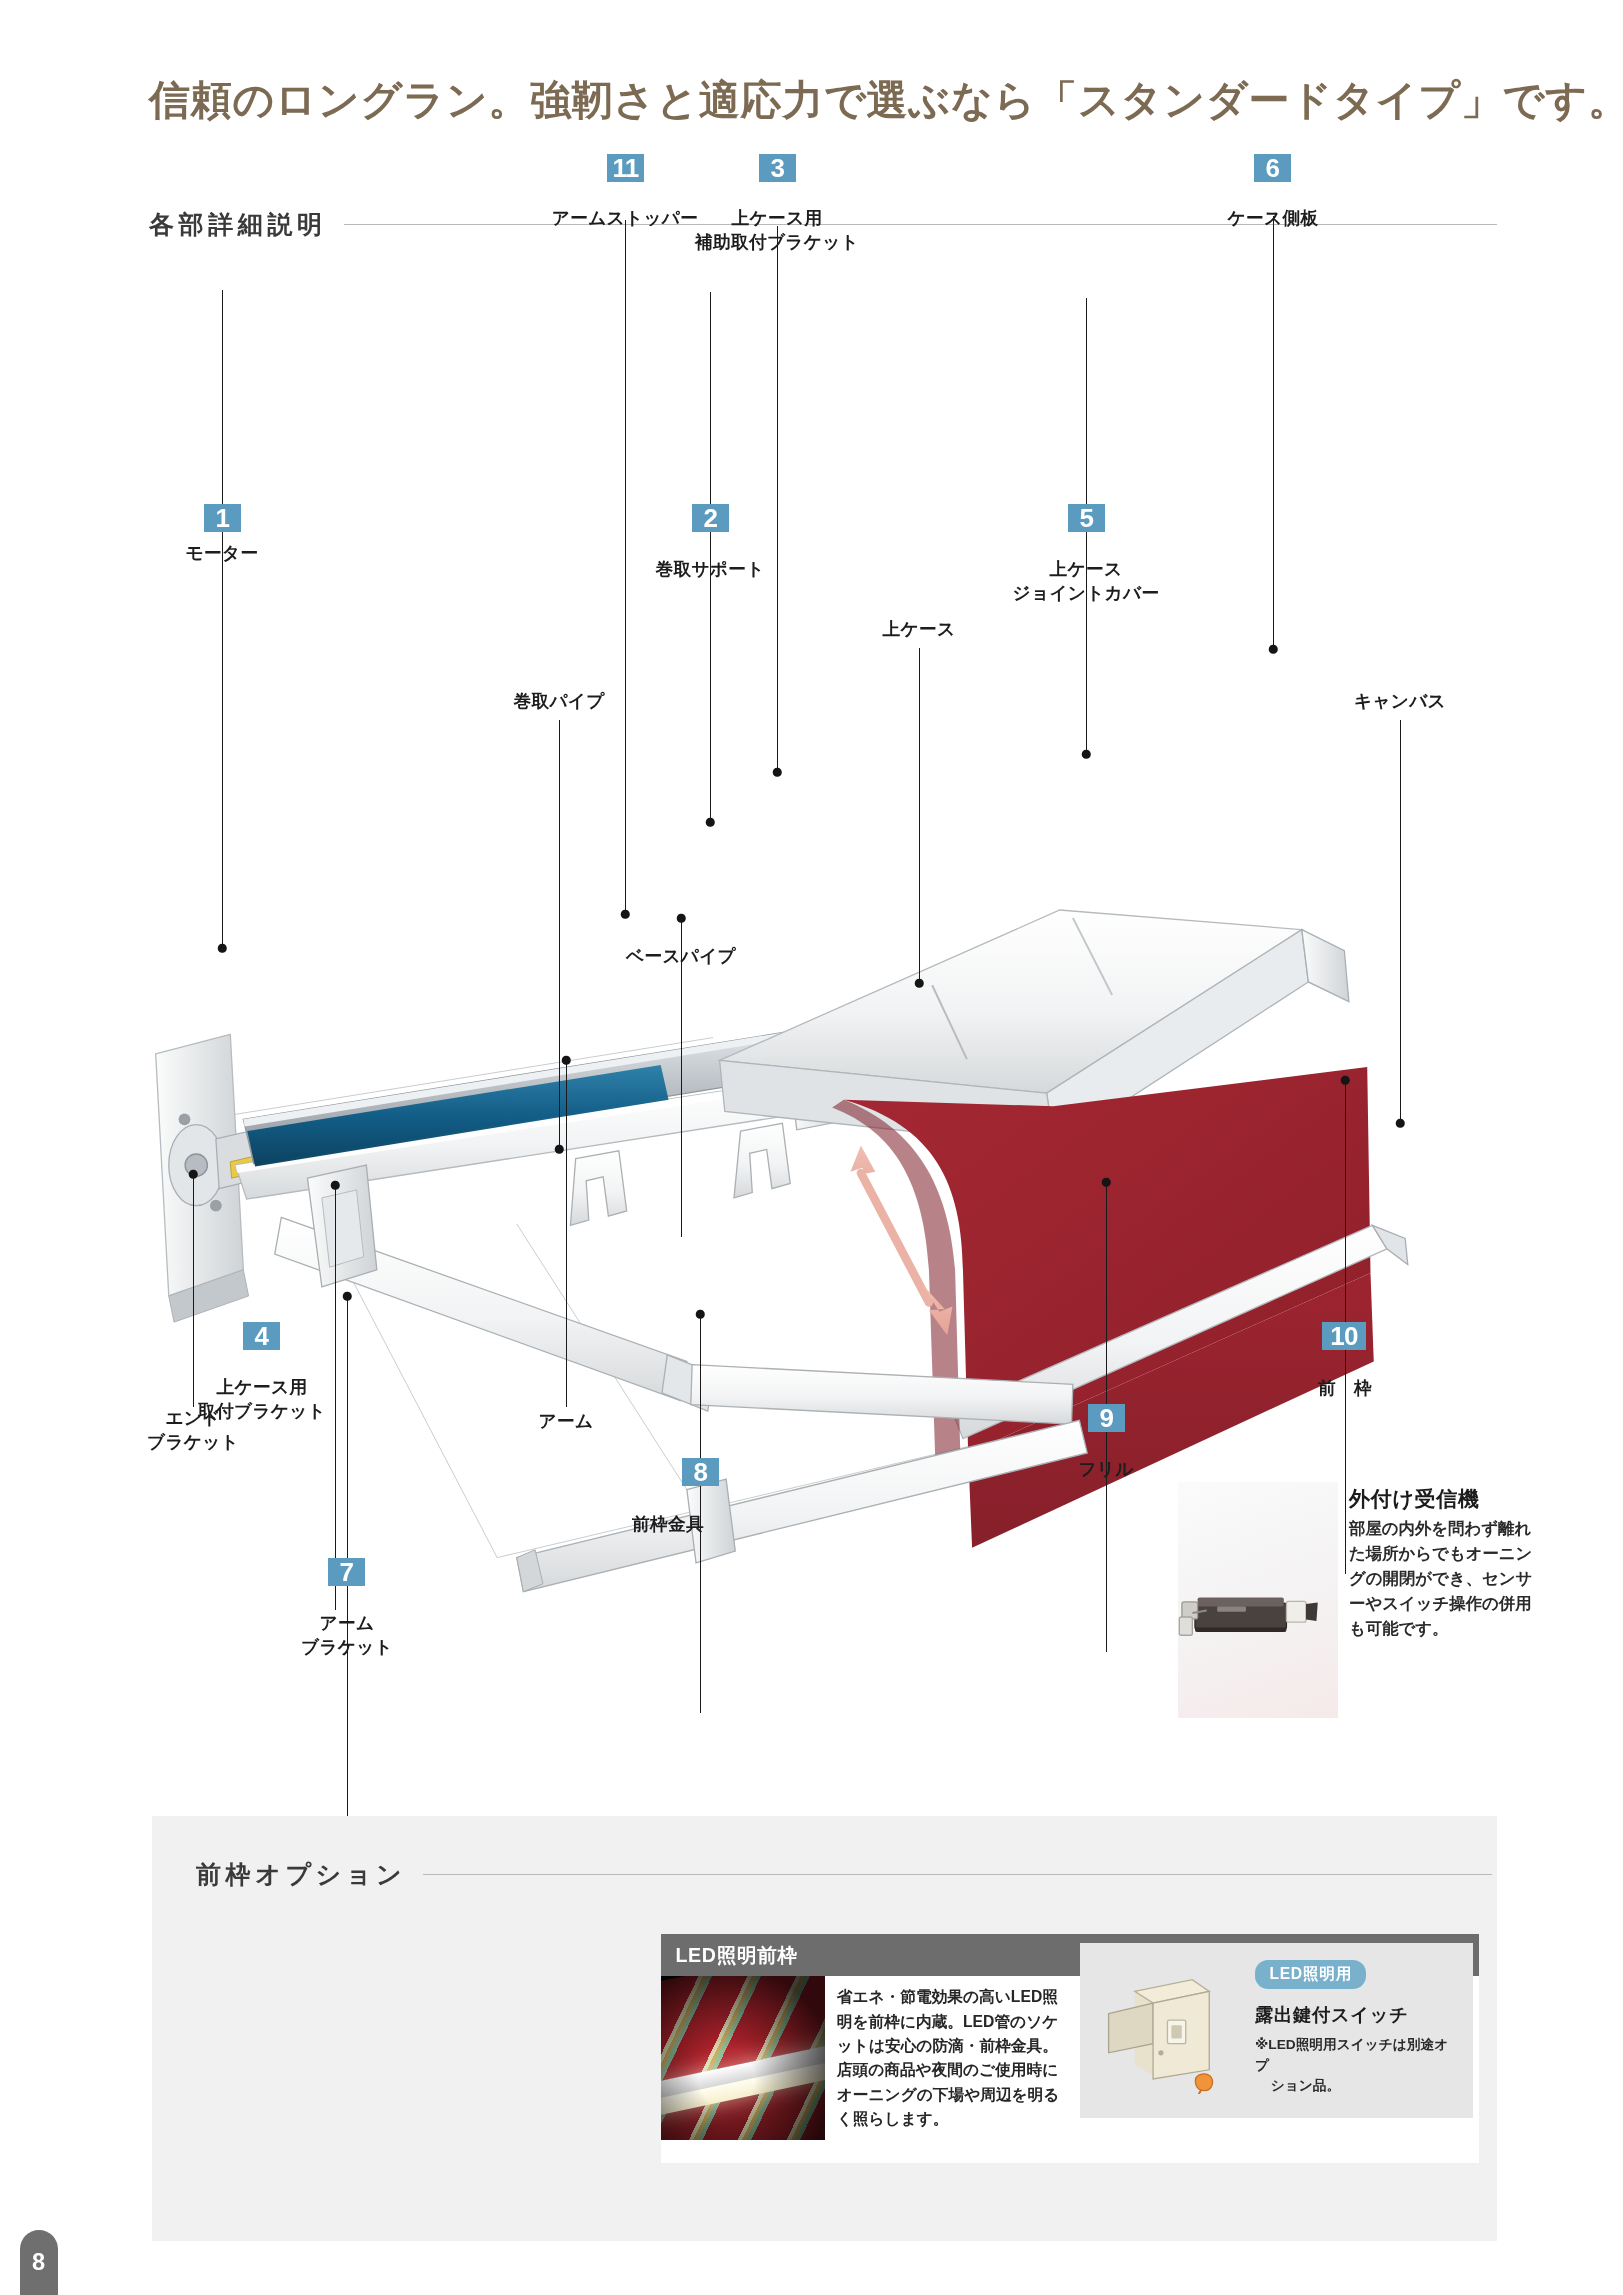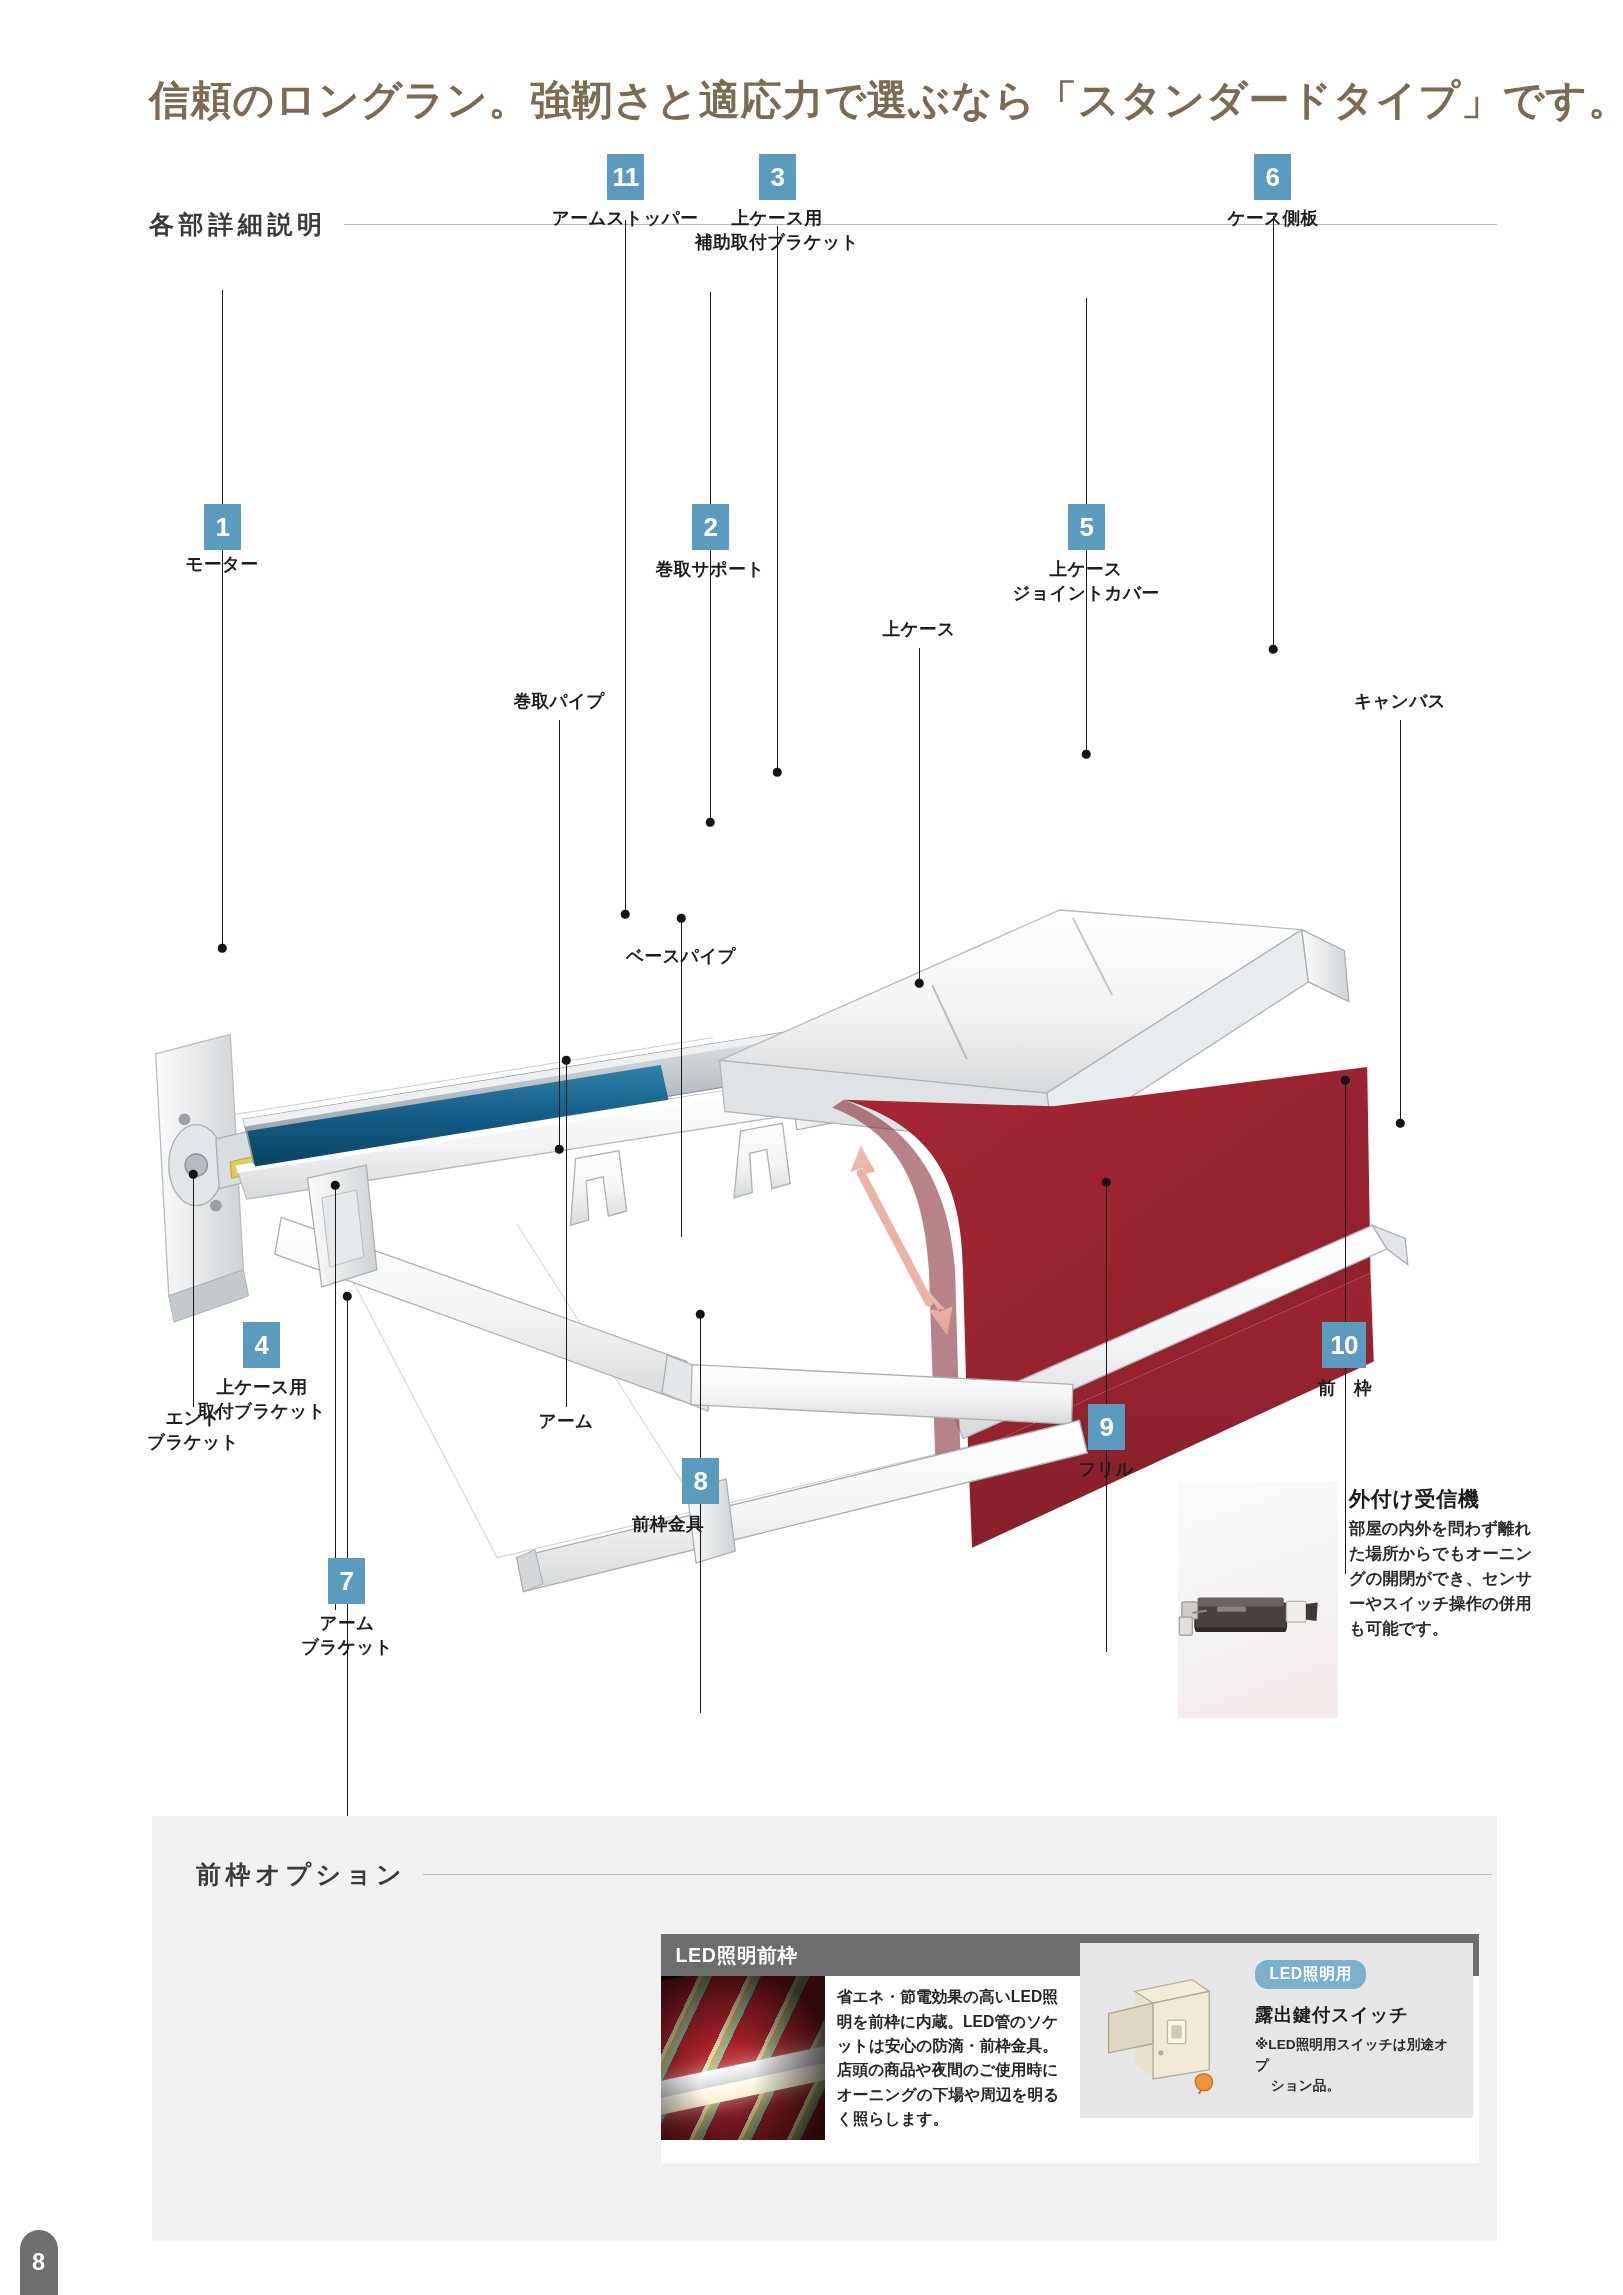--- a/index.html
+++ b/index.html
@@ -28,21 +28,21 @@
     height: 1.3px; background: #b9b9b9; margin-left: 17px;
   }
   #sec-parts { left: 149px; top: 208px; width: 1348px; }
   #sec-parts .rule { width: 1165px; }
 
   
   #diagram { position:absolute; left:0; top:249px; width:1623px; height:1479px; }
 
   
   .badge {
-    position:absolute; width:37px; height:46px;
+    position:absolute; width:37px; height:28px;
     background:#5b9bbf; color:#ffffff;
     font-size:26px; font-weight:700;
     display:flex; align-items:center; justify-content:center;
     line-height:1; letter-spacing:-0.7px;
   }
   .badge.wide { width:44px; }
 
   
   .lbl {
     position:absolute; font-size:17.7px; font-weight:700; color:#1d1d1d;
@@ -359,21 +359,21 @@
     <div class="badge" style="left:759px; top:-95px;">3</div>
     <div class="lbl c" style="left:777px; top:-43px;">
       <span>上ケース用</span><br>
       <span>補助取付ブラケット</span>
     </div>
 
     <div class="badge" style="left:1254px; top:-95px;">6</div>
     <div class="lbl c" style="left:1273px; top:-43px;">ケース側板</div>
 
     <div class="badge" style="left:204px;  top:255px;">1</div>
-    <div class="lbl c" style="left:222px;  top:303px;">モーター</div>
+    <div class="lbl c" style="left:222px;  top:292px;">モーター</div>
 
     <div class="badge" style="left:692px; top:255px;">2</div>
     <div class="lbl c" style="left:710px; top:308px;">巻取サポート</div>
 
     <div class="badge" style="left:1068px; top:255px;">5</div>
     <div class="lbl c" style="left:1086px; top:308px;">
       <span>上ケース</span><br>
       <span>ジョイントカバー</span>
     </div>
 

